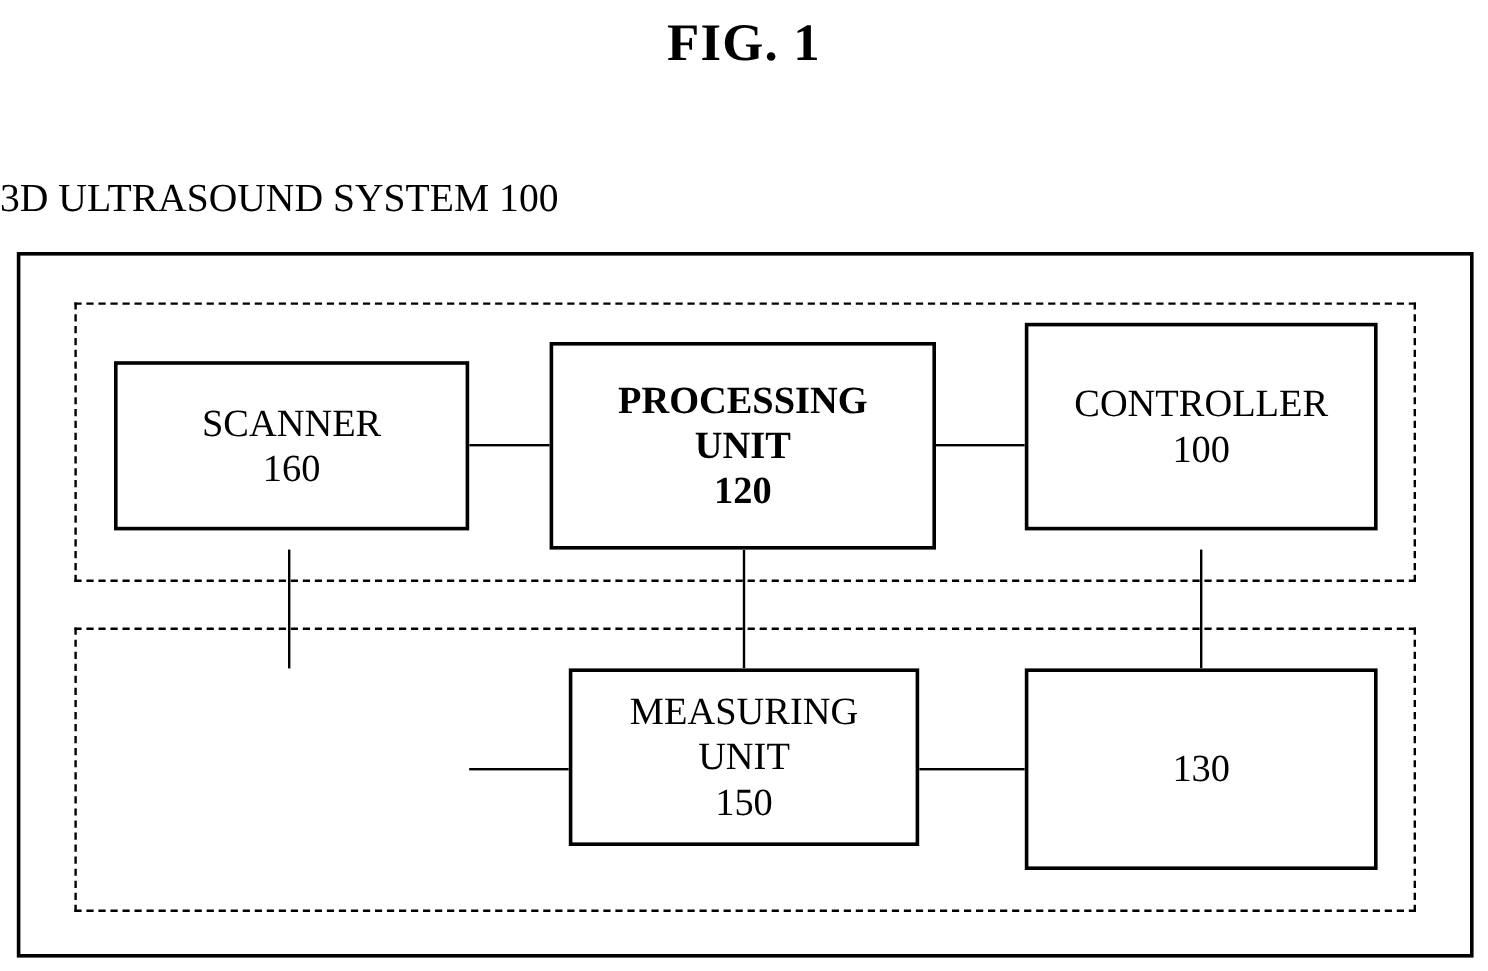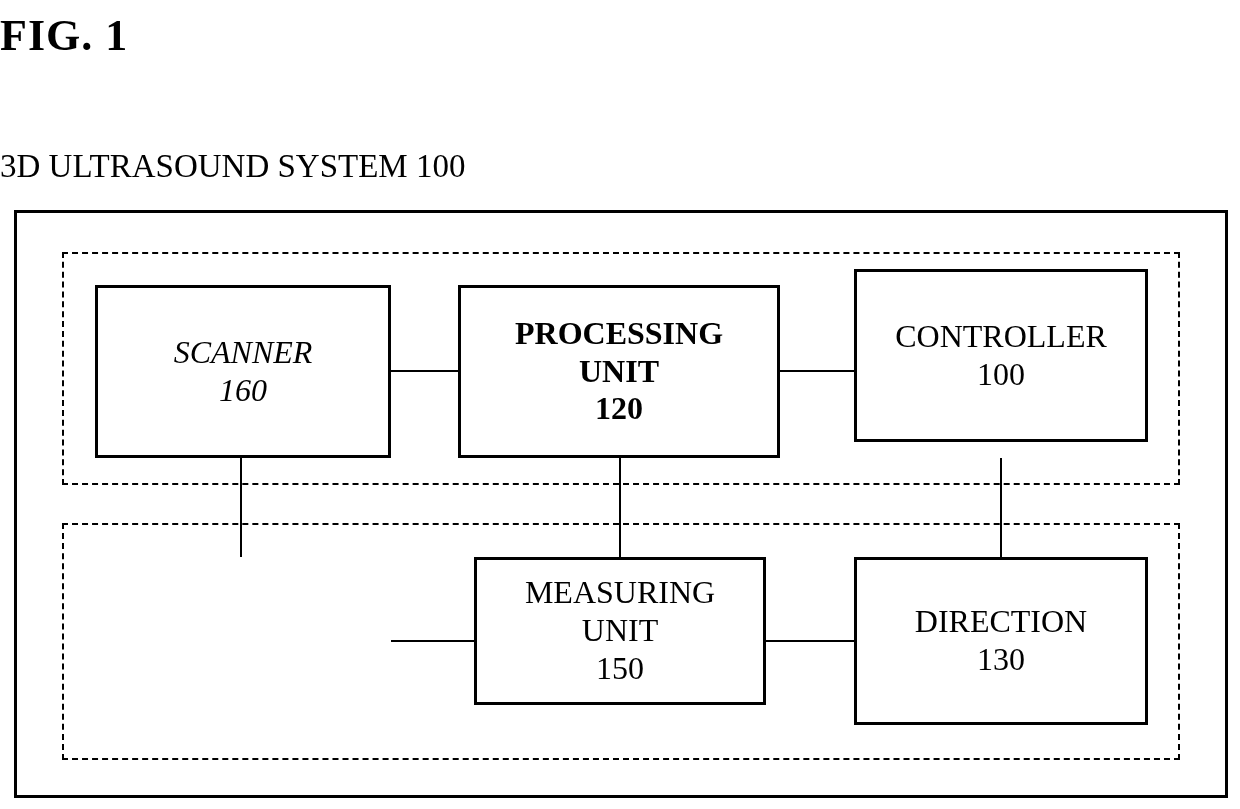--- a/index.html
+++ b/index.html
@@ -11,20 +11,21 @@
     background: #ffffff;
     font-family: "Liberation Serif", serif;
     color: #000000;
     overflow: hidden;
   }
   .fig-title {
     position: absolute;
     top: 10px;
     left: 0;
     width: 100%;
+    text-align: center;
     font-size: 44px;
     font-weight: bold;
     letter-spacing: 1px;
   }
   .system-label {
     position: absolute;
     top: 148px;
     left: 0;
     width: 100%;
     font-size: 33px;
@@ -82,21 +83,21 @@
 
   <div class="hline" style="left:391px; top:370px; width:83px;"></div>
   <div class="hline" style="left:766px; top:370px; width:88px;"></div>
   <div class="hline" style="left:391px; top:640px; width:83px;"></div>
   <div class="hline" style="left:766px; top:640px; width:88px;"></div>
 
   <div class="vline" style="left:240px; top:458px; height:99px;"></div>
   <div class="vline" style="left:619px; top:458px; height:99px;"></div>
   <div class="vline" style="left:1000px; top:458px; height:99px;"></div>
 
-  <div class="block" style="left:95px; top:285px; width:296px; height:173px;font-style:italic;">
+  <div class="block" style="left:95px; top:301px; width:296px; height:141px;">
     <span>SCANNER</span>
     <span>160</span>
   </div>
 
   <div class="block" style="left:458px; top:285px; width:322px; height:173px;font-weight:bold;">
     <span>PROCESSING</span>
     <span>UNIT</span>
     <span>120</span>
   </div>
 
@@ -106,17 +107,16 @@
   </div>
 
 
   <div class="block" style="left:474px; top:557px; width:292px; height:148px;">
     <span>MEASURING</span>
     <span>UNIT</span>
     <span>150</span>
   </div>
 
   <div class="block" style="left:854px; top:557px; width:294px; height:168px;">
-    <span>DIRECTION</span>
     <span>130</span>
   </div>
 
 </div>
 
 </body></html>

